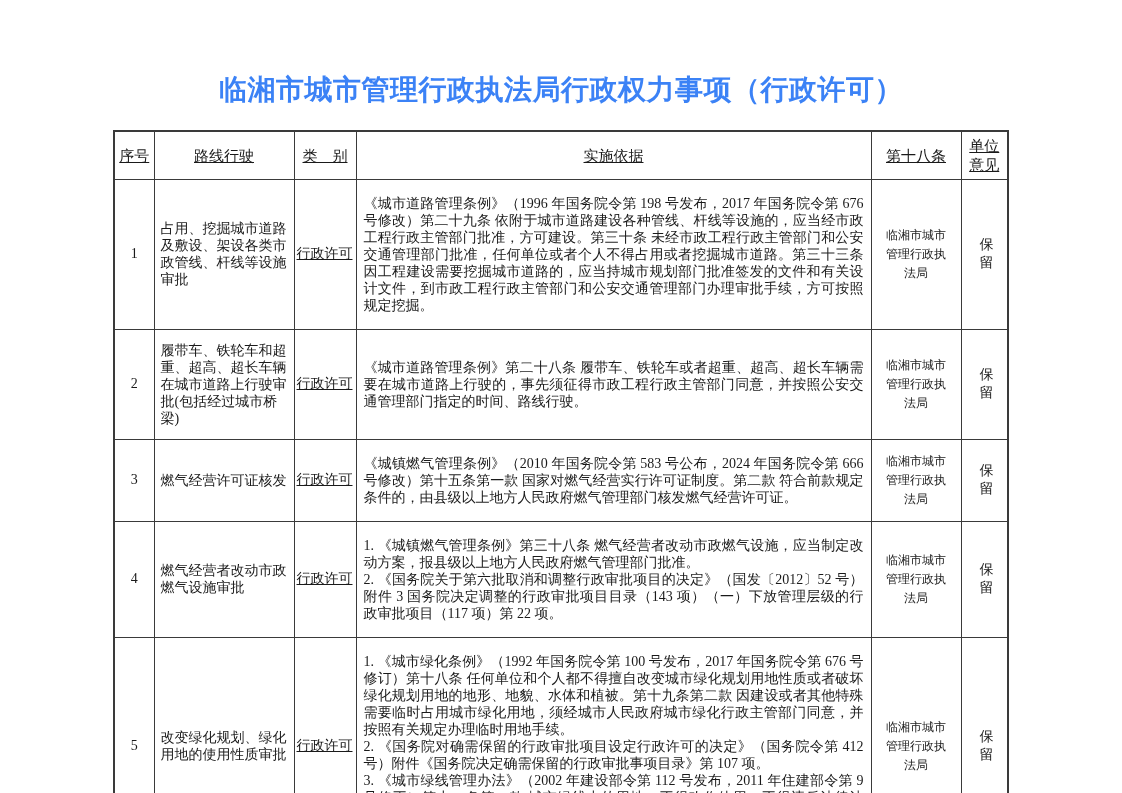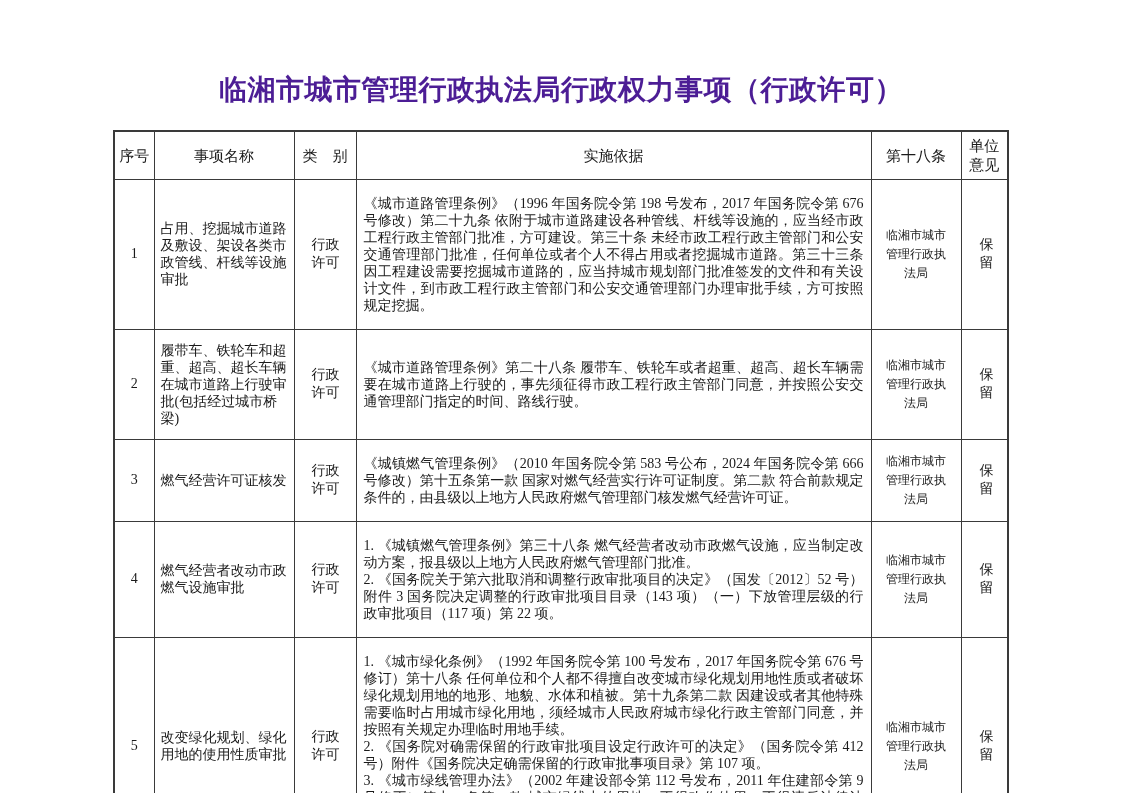--- a/index.html
+++ b/index.html
@@ -21,21 +21,21 @@
     box-sizing: border-box;
     padding-top: 72px;
   }
   .doc-title {
     text-align: center;
     font-family: "Liberation Sans", "DejaVu Sans", sans-serif;
     font-weight: bold;
     font-size: 28px;
     line-height: 36px;
     margin: 0 0 22px 0;
-    color: #4c1d95;
+    color: #3b82f6;
     letter-spacing: 0.5px;
   }
   table.power-table {
     border-collapse: collapse;
     table-layout: fixed;
     width: 894px;
     margin: 0 auto;
     border: 2px solid #3a3a3a;
   }
   table.power-table td, table.power-table th {
@@ -45,36 +45,37 @@
     color: #1a1a1a;
   }
   th.hdr {
     font-family: "Liberation Sans", "DejaVu Sans", sans-serif;
     font-weight: normal;
     font-size: 15px;
     text-align: center;
     padding: 3px 2px;
     line-height: 19px;
   }
-  tr.header-row { height: 48px; }
+  tr.header-row { height: 48px; text-decoration: underline; }
   td.c-no {
     text-align: center;
     font-size: 14px;
     padding: 2px;
   }
   td.c-name {
     text-align: left;
     font-size: 14px;
     line-height: 17px;
     padding: 12px 6px;
   }
   td.c-cat {
-    text-align: right;
+    text-align: left;
     font-size: 14px;
-    padding: 16px;
+    padding: 2px;
+    text-decoration: underline;
   }
   td.c-basis {
     text-align: justify;
     font-size: 14px;
     line-height: 17px;
     padding: 15px 7px;
     white-space: pre-wrap;
   }
   td.c-auth {
     text-align: center;
@@ -111,21 +112,21 @@
       <col style="width:40px">
       <col style="width:140px">
       <col style="width:62px">
       <col style="width:515px">
       <col style="width:90px">
       <col style="width:47px">
     </colgroup>
     <tbody>
       <tr class="header-row">
         <th class="hdr">序号</th>
-        <th class="hdr">事项名称</th>
+        <th class="hdr">路线行驶</th>
         <th class="hdr">类　别</th>
         <th class="hdr">实施依据</th>
         <th class="hdr">第十八条</th>
         <th class="hdr">单位意见</th>
       </tr>
 
       <tr class="row-1">
         <td class="c-no">1</td>
         <td class="c-name">占用、挖掘城市道路及敷设、架设各类市政管线、杆线等设施审批</td>
         <td class="c-cat">行政许可</td>

